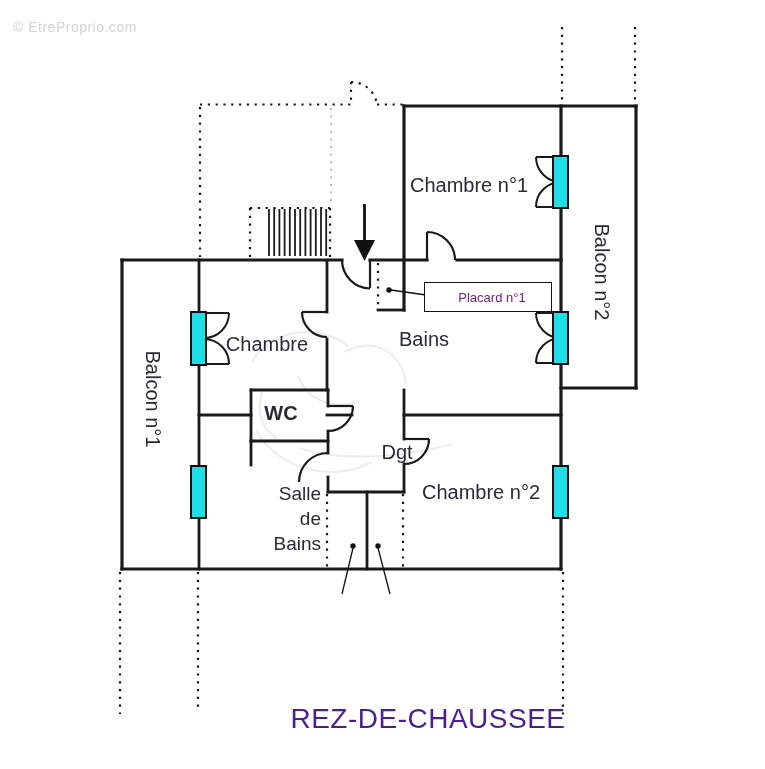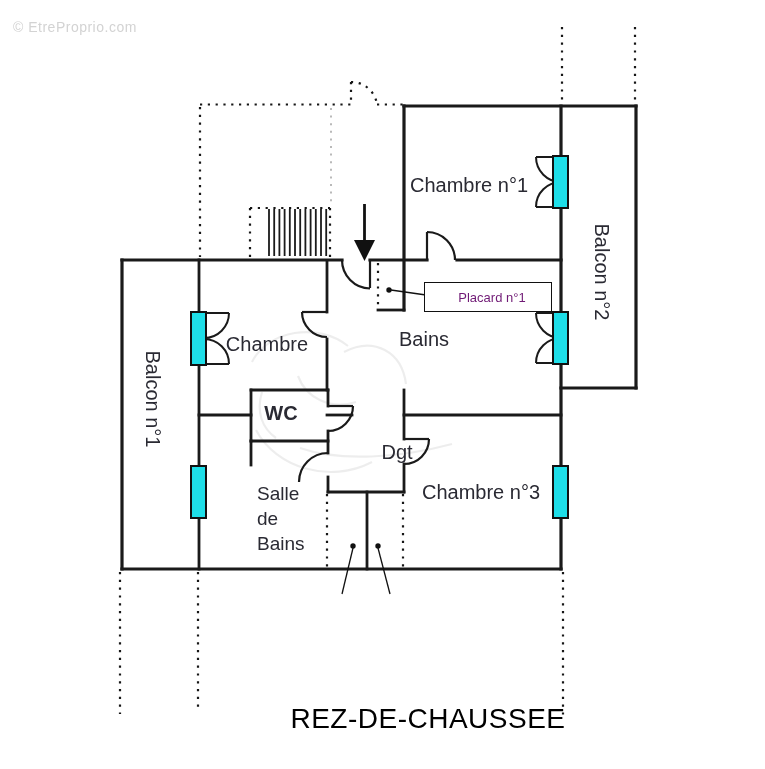--- a/index.html
+++ b/index.html
@@ -6,31 +6,31 @@
   .stage{
     position:relative;width:765px;height:769px;background:#ffffff;overflow:hidden;
     font-family:"Liberation Sans", sans-serif;
   }
   .stage svg{position:absolute;left:0;top:0;}
   .lbl{
     position:absolute;color:#2a2a33;font-size:20px;line-height:22px;white-space:nowrap;
     transform:translate(-50%,-50%);
   }
   .lbl.vert{transform:translate(-50%,-50%) rotate(90deg);}
-  .lbl.wrap{white-space:normal;text-align:left;width:64px;font-size:19px;line-height:25px;}
+  .lbl.wrap{white-space:normal;text-align:right;width:64px;font-size:19px;line-height:25px;}
   .callout{
     position:absolute;background:#ffffff;border:1.6px solid #111;color:#701a75;
     font-size:13px;display:flex;align-items:center;justify-content:center;white-space:nowrap;padding-left:8px;
   }
   .watermark{
     position:absolute;left:13px;top:19px;font-size:14px;color:#d3d3d3;letter-spacing:.5px;
   }
   .title{
     position:absolute;left:428px;top:703px;transform:translateX(-50%);
-    font-size:28px;color:#000000;letter-spacing:.5px;white-space:nowrap;
+    font-size:28px;color:#4c1d95;letter-spacing:.5px;white-space:nowrap;
   }
 </style>
 </head>
 <body>
 
 <div class="stage">
 
   <svg width="765" height="769" viewBox="0 0 765 769">
 
     <g stroke="rgba(0,0,0,0.07)" stroke-width="2.2" fill="none">
@@ -166,19 +166,19 @@
   <div class="watermark">© EtreProprio.com</div>
 
   <div class="lbl" style="left:469px;top:185px;">Chambre n°1</div>
   <div class="lbl vert" style="left:602px;top:272px;">Balcon n°2</div>
   <div class="lbl" style="left:267px;top:344px;">Chambre</div>
   <div class="lbl" style="left:424px;top:339px;">Bains</div>
   <div class="lbl vert" style="left:153px;top:399px;">Balcon n°1</div>
   <div class="lbl" style="left:281px;top:413px;font-weight:bold;">WC</div>
   <div class="lbl" style="left:373px;top:452px;margin-left:24px;">Dgt</div>
   <div class="lbl wrap" style="left:289px;top:518px;">Salle de Bains</div>
-  <div class="lbl" style="left:481px;top:492px;">Chambre n°3</div>
+  <div class="lbl" style="left:481px;top:492px;">Chambre n°2</div>
 
   <div class="callout" style="left:424px;top:282px;width:118px;height:28px;">Placard n°1</div>
 
   <div class="title">REZ-DE-CHAUSSEE</div>
 
 </div>
 
 </body></html>

